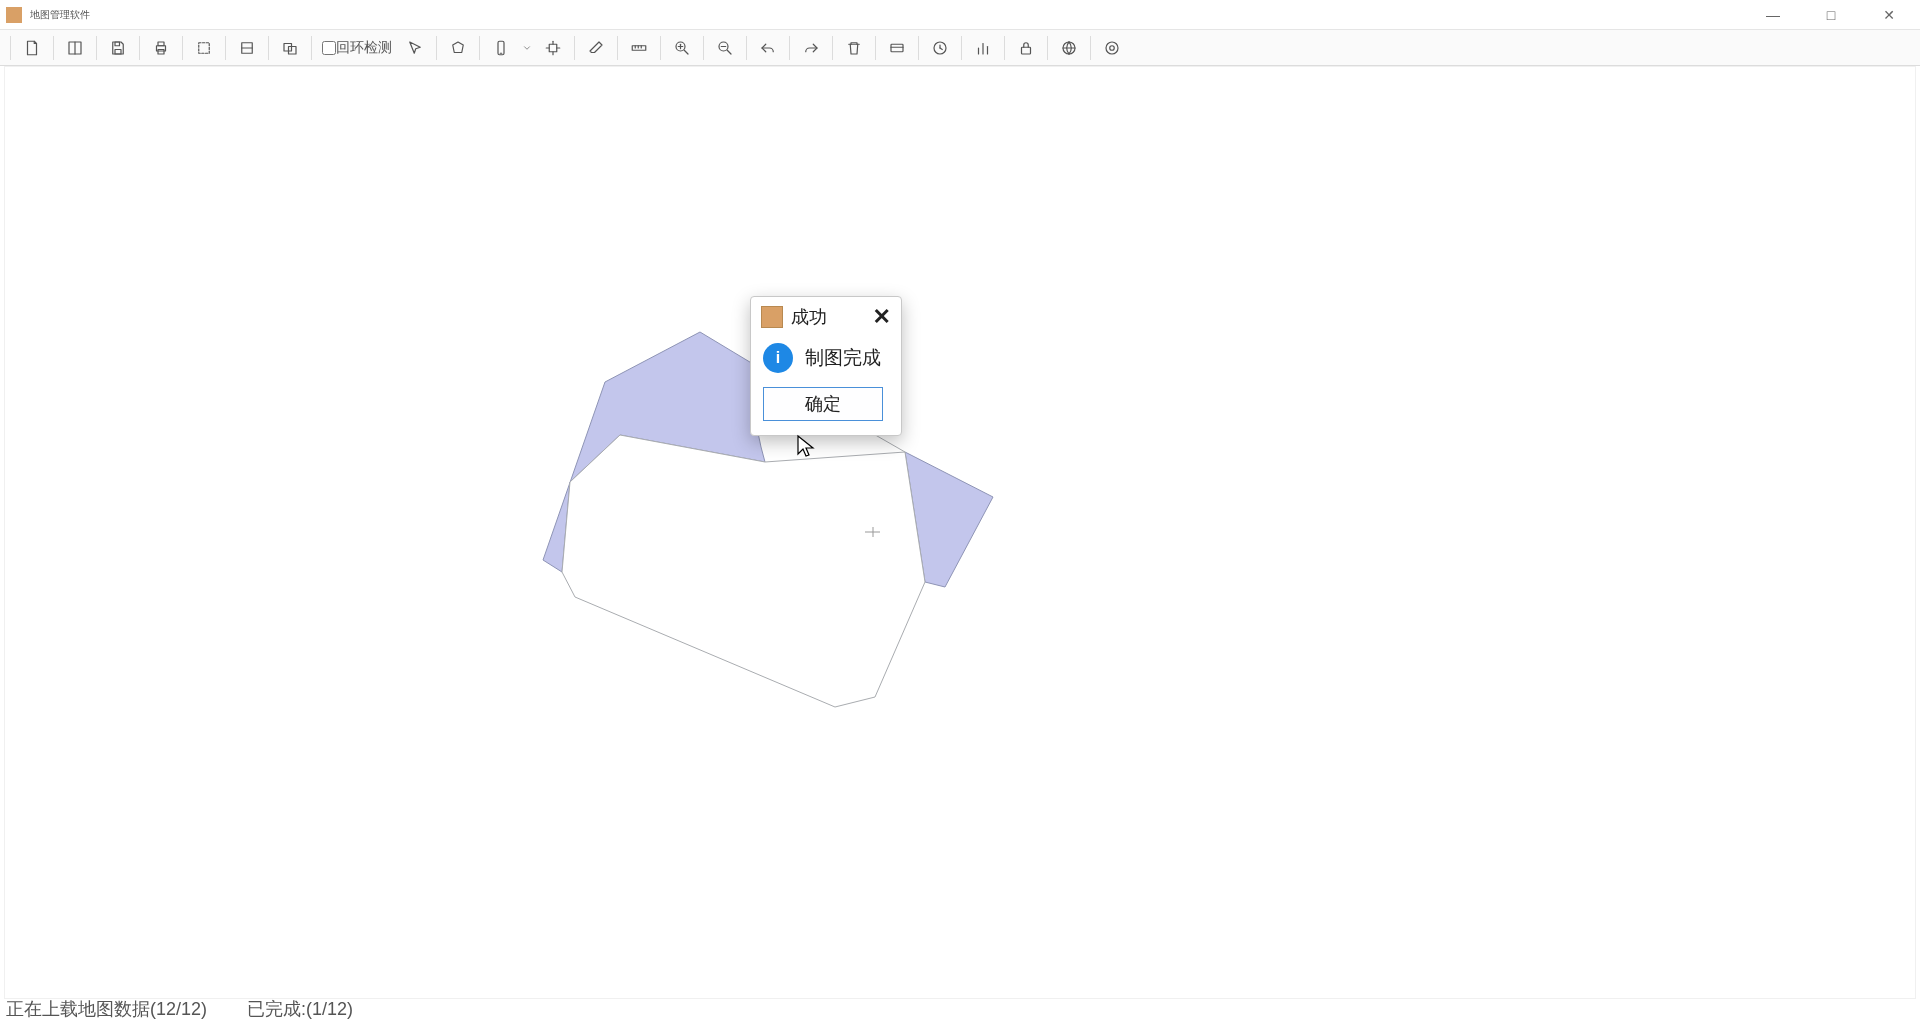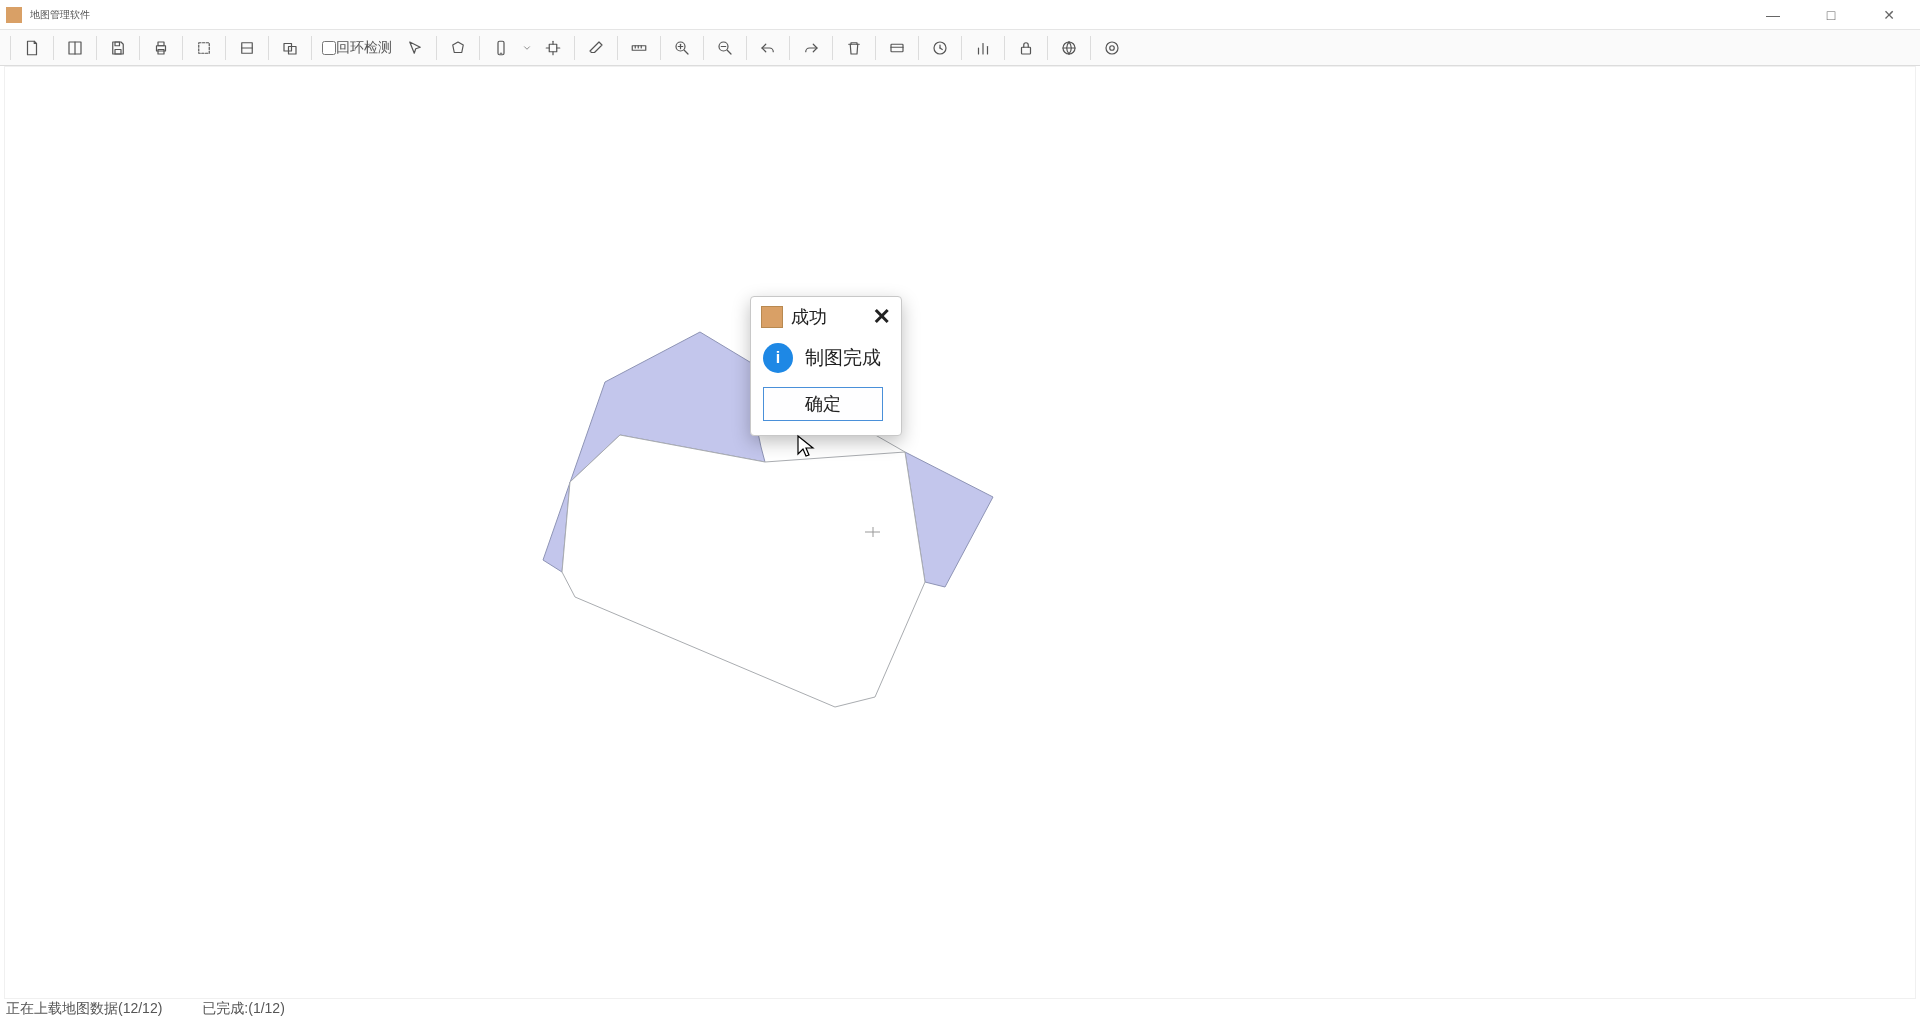--- a/index.html
+++ b/index.html
@@ -104,21 +104,21 @@
   cursor: pointer;
   display: flex; align-items: center; justify-content: center;
 }
 .statusbar {
   position: absolute; left: 0; bottom: 0; right: 0;
   height: 20px;
   background: #ffffff;
   display: flex; align-items: center;
   gap: 40px;
   padding: 0 6px;
-  font-size: 14px; color: #555;
+  font-size: 18px; color: #555;
 }
 .cursor-overlay {
   position: absolute;
   left: 796px; top: 434px;
   pointer-events: none;
 }
 svg.icon { width: 18px; height: 18px; }
 svg.icon path, svg.icon rect, svg.icon line, svg.icon circle, svg.icon polyline, svg.icon polygon {
   fill: none; stroke: #555; stroke-width: 1.6; stroke-linecap: round; stroke-linejoin: round;
 }

